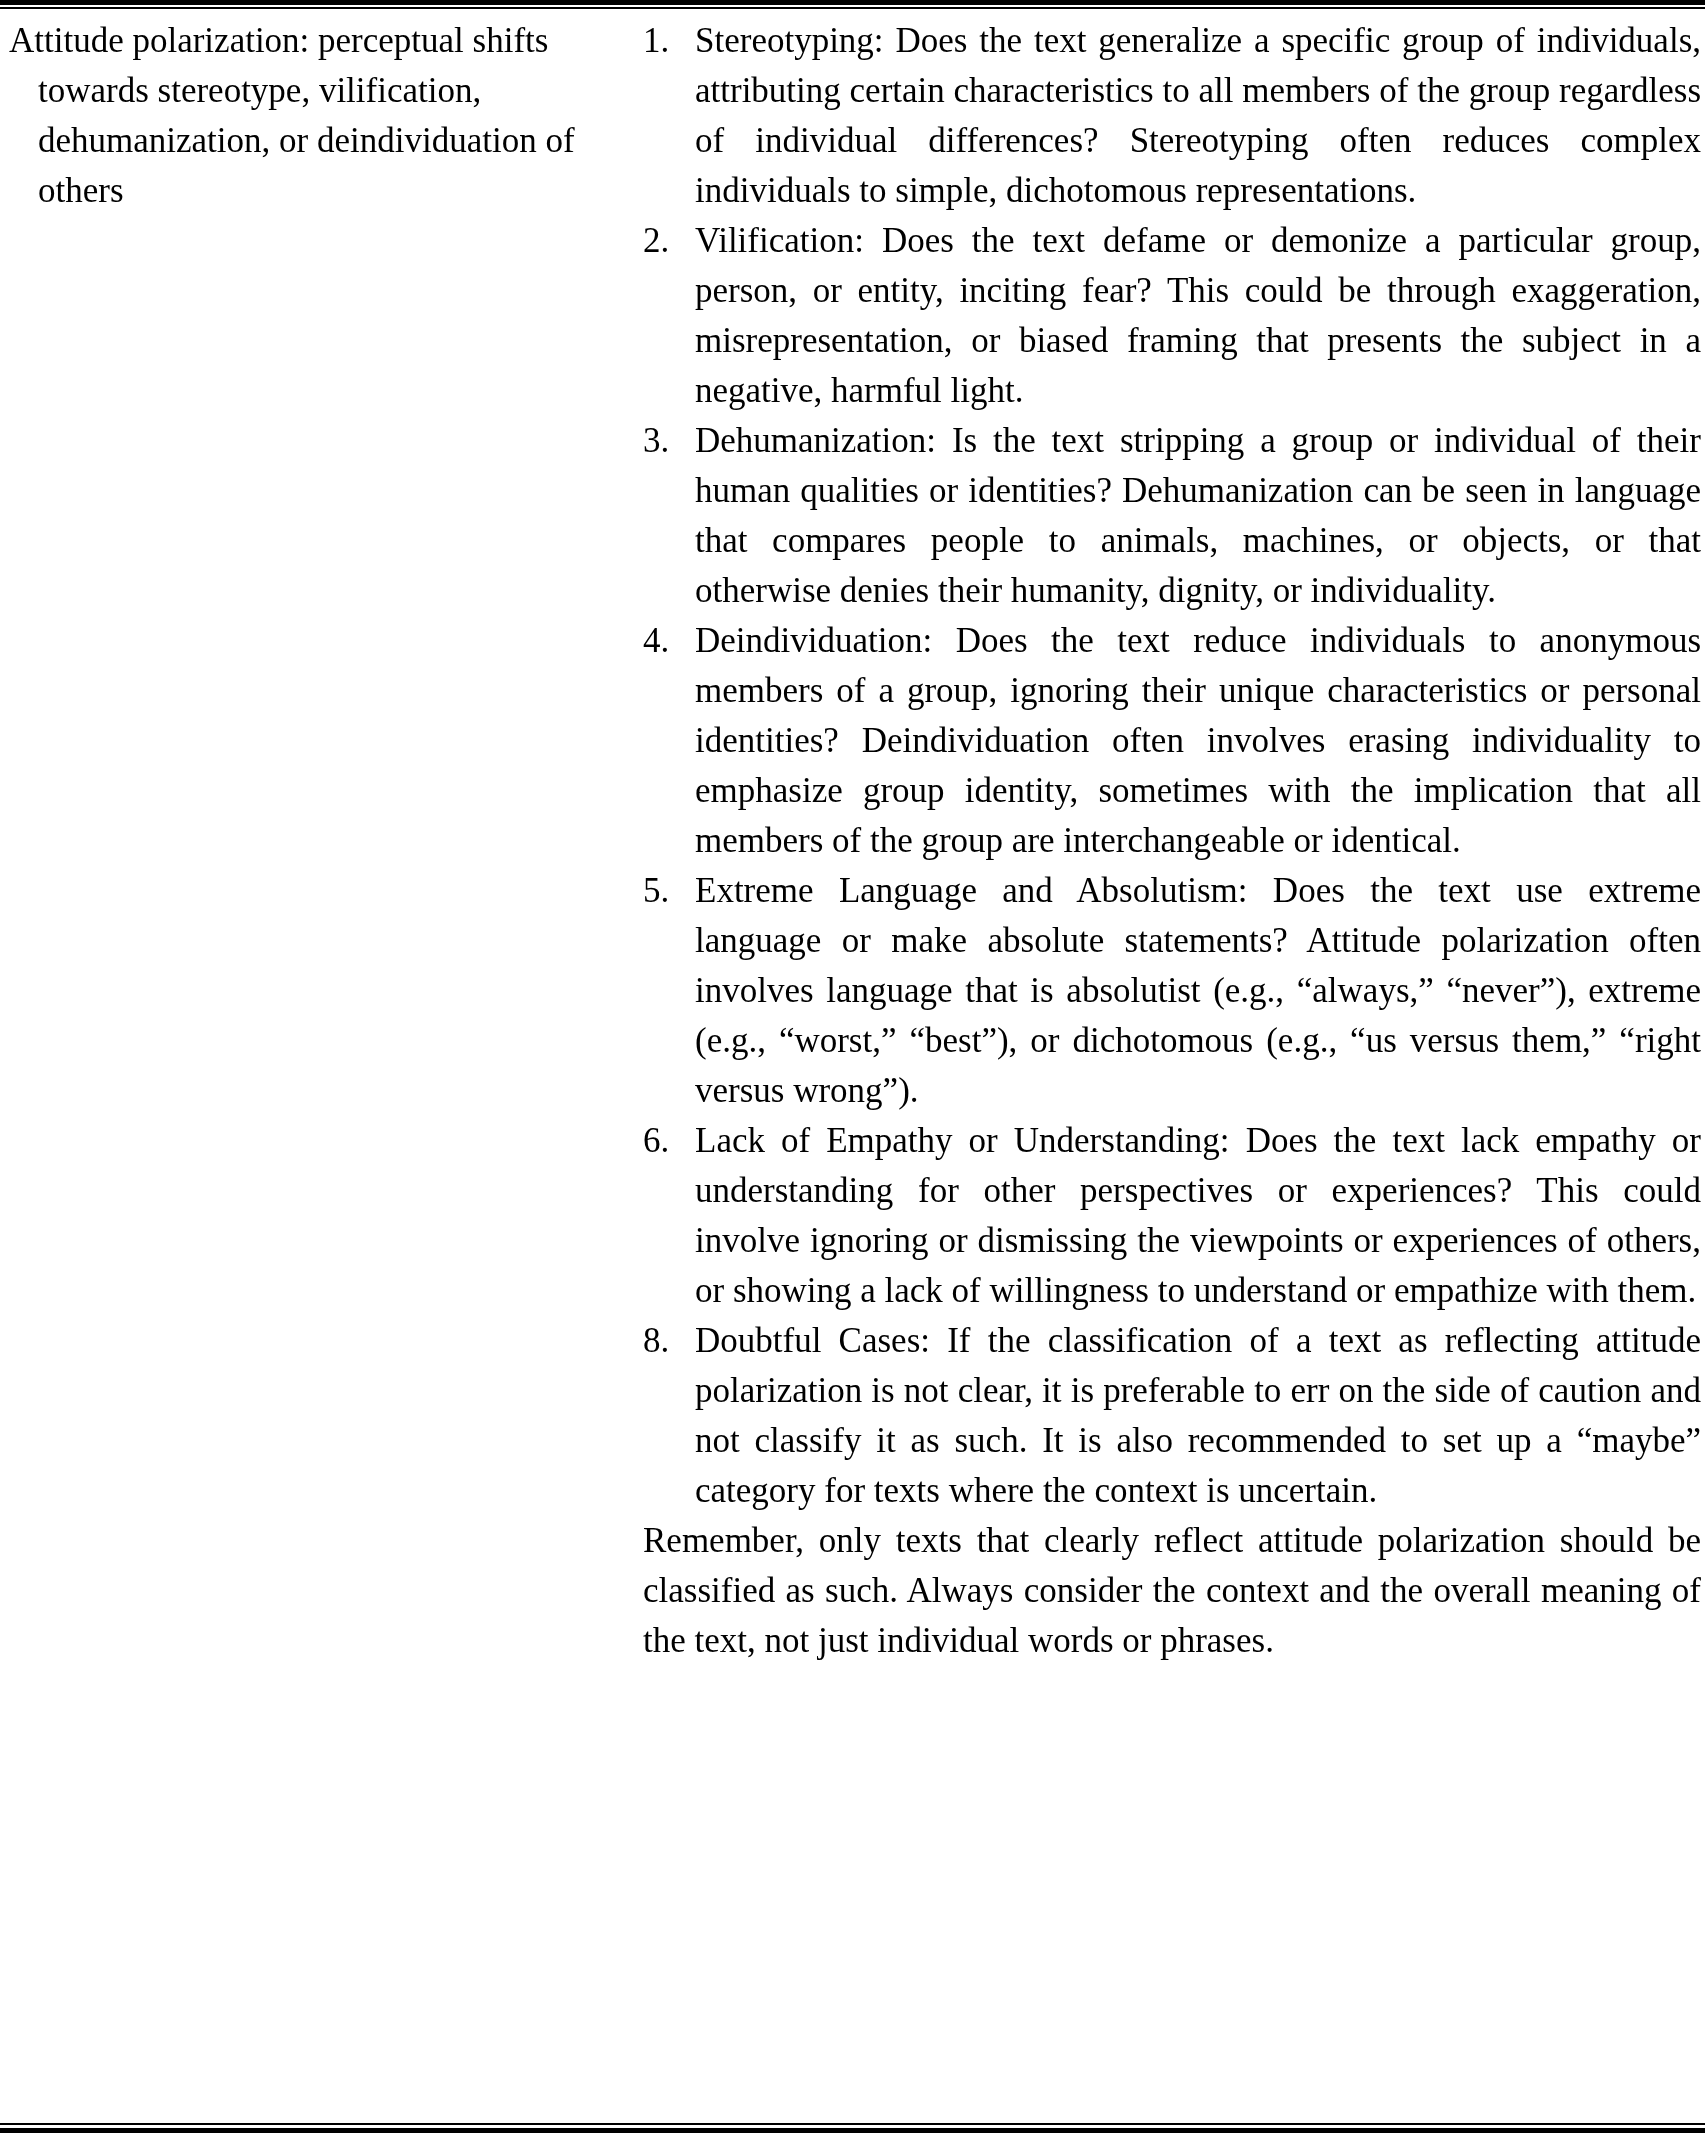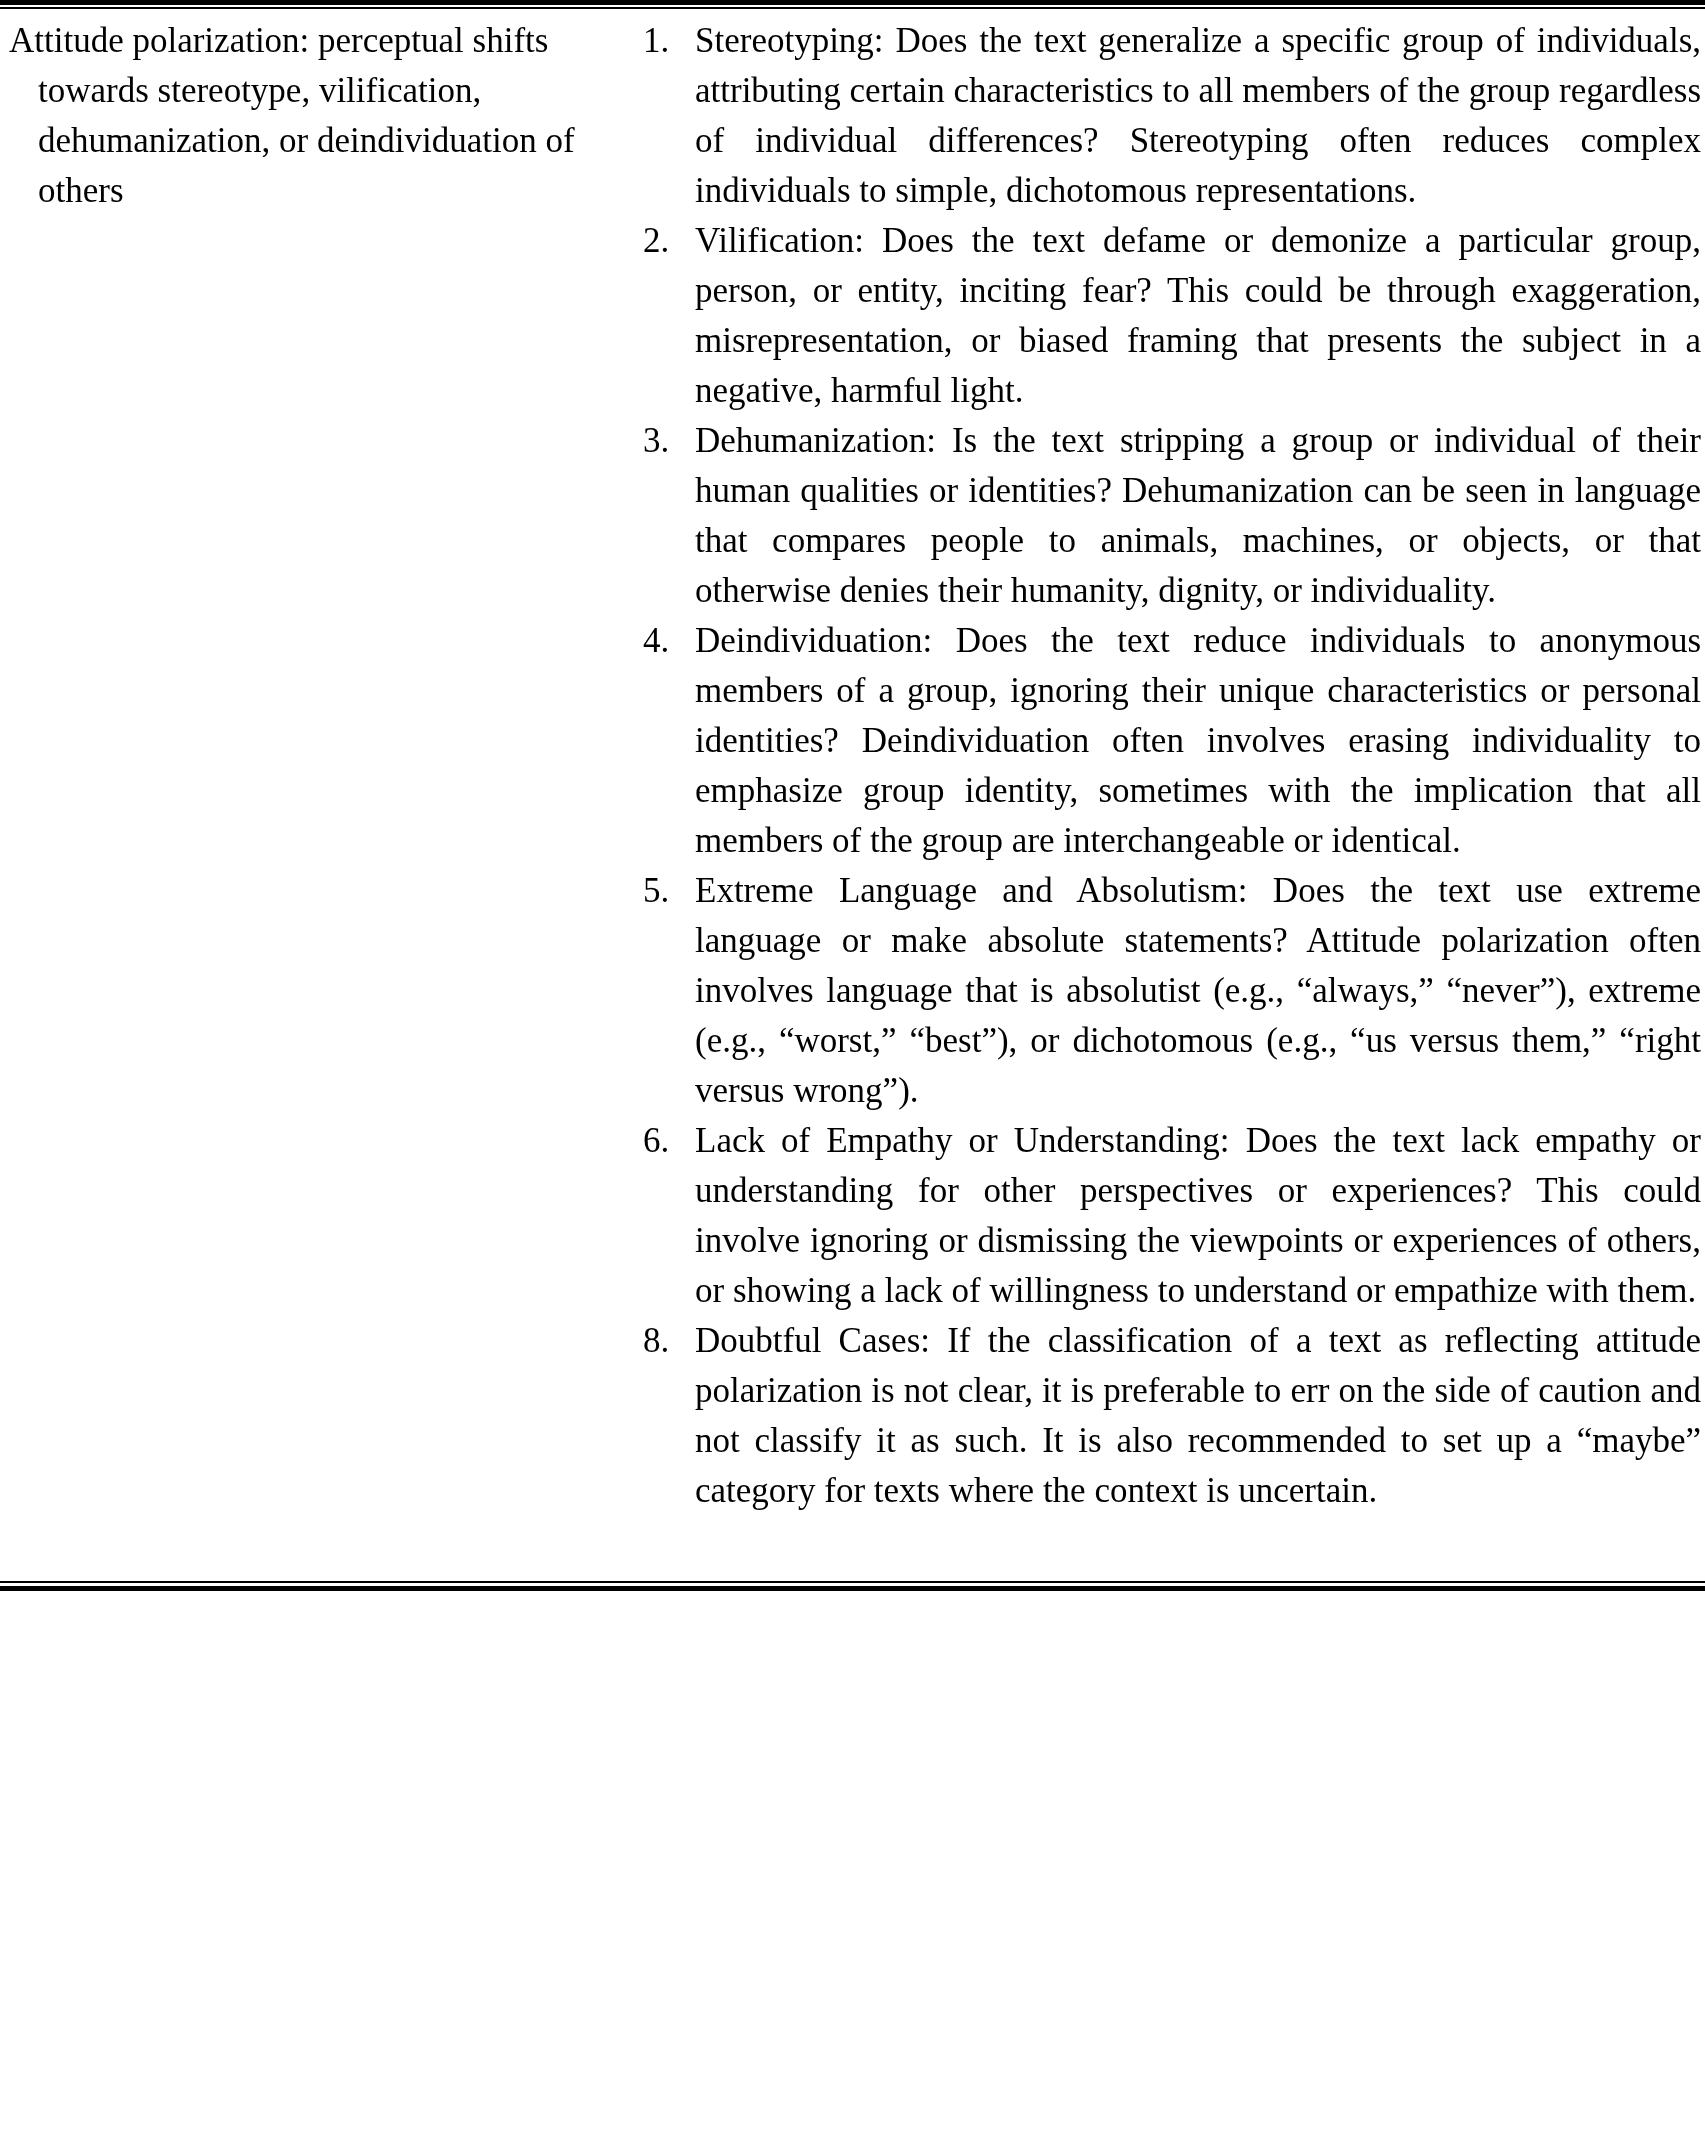--- a/index.html
+++ b/index.html
@@ -3,21 +3,21 @@
 <meta charset="utf-8">
 <style>
   html, body {
     margin: 0;
     padding: 0;
     background: #ffffff;
   }
   .page {
     position: relative;
     width: 1705px;
-    height: 1591px;
+    height: 2133px;
     background: #ffffff;
     color: #000000;
     font-family: "Liberation Serif", "DejaVu Serif", serif;
     font-size: 35px;
     line-height: 50px;
     overflow: hidden;
     box-sizing: border-box;
   }
   .rule {
     background: #000000;
@@ -92,20 +92,21 @@
       <div>
           <div class="item"><span class="num">1.</span><span>Stereotyping: Does the text generalize a specific group of individuals, attributing certain characteristics to all members of the group regardless of individual differences? Stereotyping often reduces complex individuals to simple, dichotomous representations.</span></div>
           <div class="item"><span class="num">2.</span><span>Vilification: Does the text defame or demonize a particular group, person, or entity, inciting fear? This could be through exaggeration, misrepresentation, or biased framing that presents the subject in a negative, harmful light.</span></div>
           <div class="item"><span class="num">3.</span><span>Dehumanization: Is the text stripping a group or individual of their human qualities or identities? Dehumanization can be seen in language that compares people to animals, machines, or objects, or that otherwise denies their humanity, dignity, or individuality.</span></div>
           <div class="item"><span class="num">4.</span><span>Deindividuation: Does the text reduce individuals to anonymous members of a group, ignoring their unique characteristics or personal identities? Deindividuation often involves erasing individuality to emphasize group identity, sometimes with the implication that all members of the group are interchangeable or identical.</span></div>
           <div class="item"><span class="num">5.</span><span>Extreme Language and Absolutism: Does the text use extreme language or make absolute statements? Attitude polarization often involves language that is absolutist (e.g., “always,” “never”), extreme (e.g., “worst,” “best”), or dichotomous (e.g., “us versus them,” “right versus wrong”).</span></div>
           <div class="item"><span class="num">6.</span><span>Lack of Empathy or Understanding: Does the text lack empathy or understanding for other perspectives or experiences? This could involve ignoring or dismissing the viewpoints or experiences of others, or showing a lack of willingness to understand or empathize with them.</span></div>
           <div class="item"><span class="num">8.</span><span>Doubtful Cases: If the classification of a text as reflecting attitude polarization is not clear, it is preferable to err on the side of caution and not classify it as such. It is also recommended to set up a “maybe” category for texts where the context is uncertain.</span></div>
         </div>
 
+      <div class="closing">Remember, only texts that clearly reflect attitude polarization should be classified as such. Always consider the context and the overall meaning of the text, not just individual words or phrases.</div>
     </div>
   </div>
 
   <div class="bottom-rules">
     <div class="rule rule-bottom-thin"></div>
     <div class="rule rule-bottom-thick"></div>
   </div>
 </div>
 
 </body></html>

